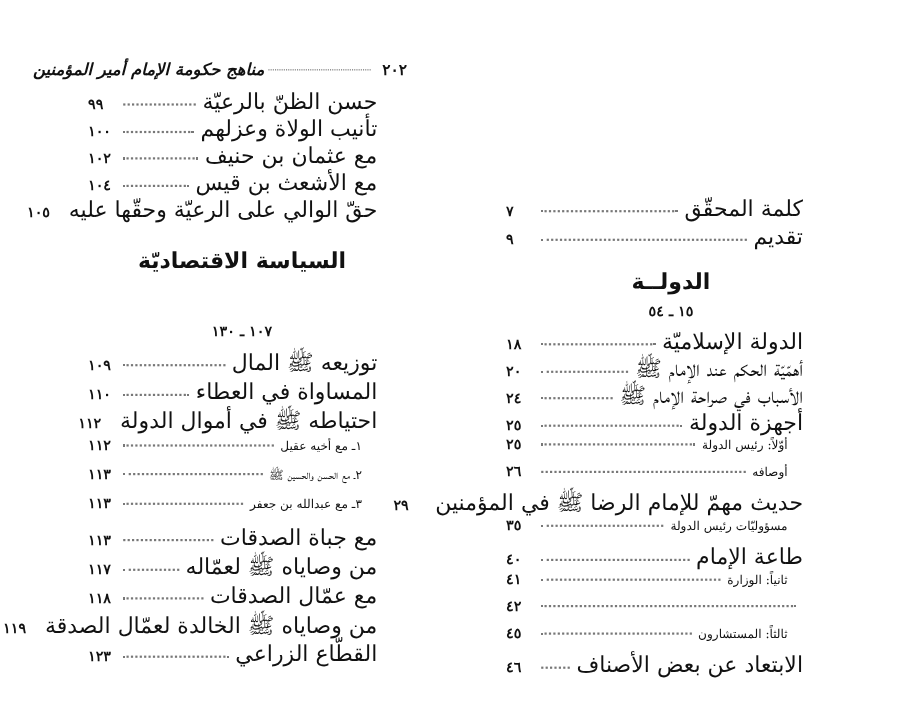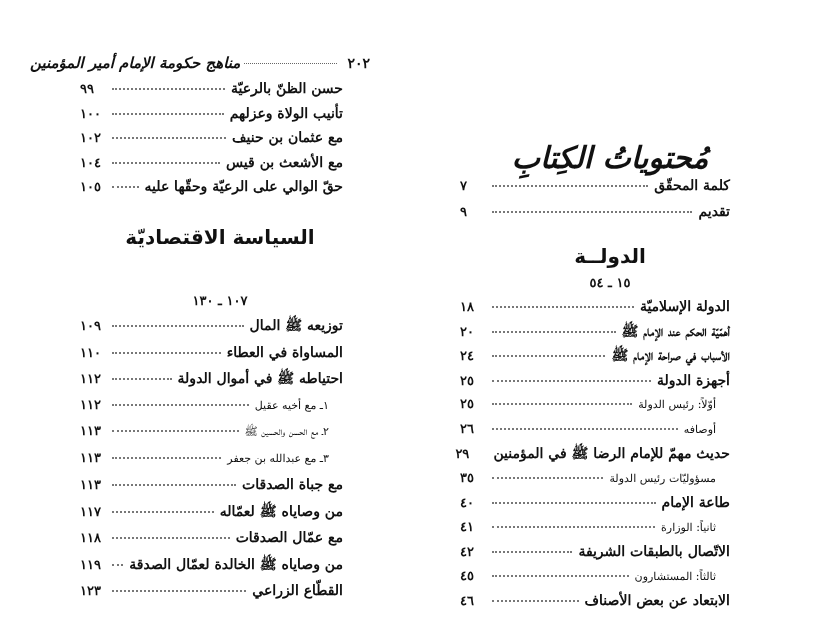--- a/index.html
+++ b/index.html
@@ -17,21 +17,21 @@
     }
     .page-num { font-weight: bold; font-size: 14px; margin-left: 6px; }
     .rh-dots { flex: 1; border-bottom: 1px dotted #666; height: 0; margin: 0 4px; align-self: center; }
     .rh-title { font-family: "DejaVu Serif", serif; font-style: italic; font-size: 15px; font-weight: bold; }
 
     .toc-row {
       position: absolute; direction: rtl; display: flex; align-items: baseline; height: 20px;
       font-size: 13px;
     }
     .toc-row .label { white-space: nowrap; }
-    .toc-row.bold .label { font-weight: bold; font-size: 14px; }
+    .toc-row.bold .label { font-weight: normal; font-size: 20px; }
     .toc-row.sub .label { font-size: 11px; }
     .toc-row .dots { flex: 1; border-bottom: 2px dotted #777; margin: 0 6px; height: 0; position: relative; top: -3px; }
     .toc-row .num { font-weight: bold; font-size: 13px; white-space: nowrap; min-width: 26px; text-align: left; }
 
     .section-title {
       position: absolute; direction: rtl; text-align: center; font-weight: 900;
       font-family: "DejaVu Sans", sans-serif;
     }
     .range { position: absolute; text-align: center; font-weight: bold; font-size: 13px; direction: rtl; }
     .book-title {
@@ -133,21 +133,20 @@
       </div>
       <div class="toc-row bold" style="top: 582px; left: 80px; width: 263px;">
         <span class="label">القطّاع الزراعي</span>
         <span class="dots"></span>
         <span class="num">١٢٣</span>
       </div>
     </div>
 </div>
 
 <div class="page page-right">
-  <div class="book-title">مُحتوياتُ الكِتابِ</div>
   <div id="right-intro">
       <div class="toc-row bold" style="top: 177px; left: 50px; width: 270px;">
         <span class="label">كلمة المحقّق</span>
         <span class="dots"></span>
         <span class="num">٧</span>
       </div>
       <div class="toc-row bold" style="top: 203px; left: 50px; width: 270px;">
         <span class="label">تقديم</span>
         <span class="dots"></span>
         <span class="num">٩</span>
@@ -200,21 +199,20 @@
         <span class="label">طاعة الإمام</span>
         <span class="dots"></span>
         <span class="num">٤٠</span>
       </div>
       <div class="toc-row sub" style="top: 518.5px; left: 50px; width: 256px;">
         <span class="label">ثانياً: الوزارة</span>
         <span class="dots"></span>
         <span class="num">٤١</span>
       </div>
       <div class="toc-row bold" style="top: 543px; left: 50px; width: 270px;">
-        <span class="label">الاتّصال بالطبقات الشريفة</span>
         <span class="dots"></span>
         <span class="num">٤٢</span>
       </div>
       <div class="toc-row sub" style="top: 567.5px; left: 50px; width: 256px;">
         <span class="label">ثالثاً: المستشارون</span>
         <span class="dots"></span>
         <span class="num">٤٥</span>
       </div>
       <div class="toc-row bold" style="top: 592px; left: 50px; width: 270px;">
         <span class="label">الابتعاد عن بعض الأصناف</span>

